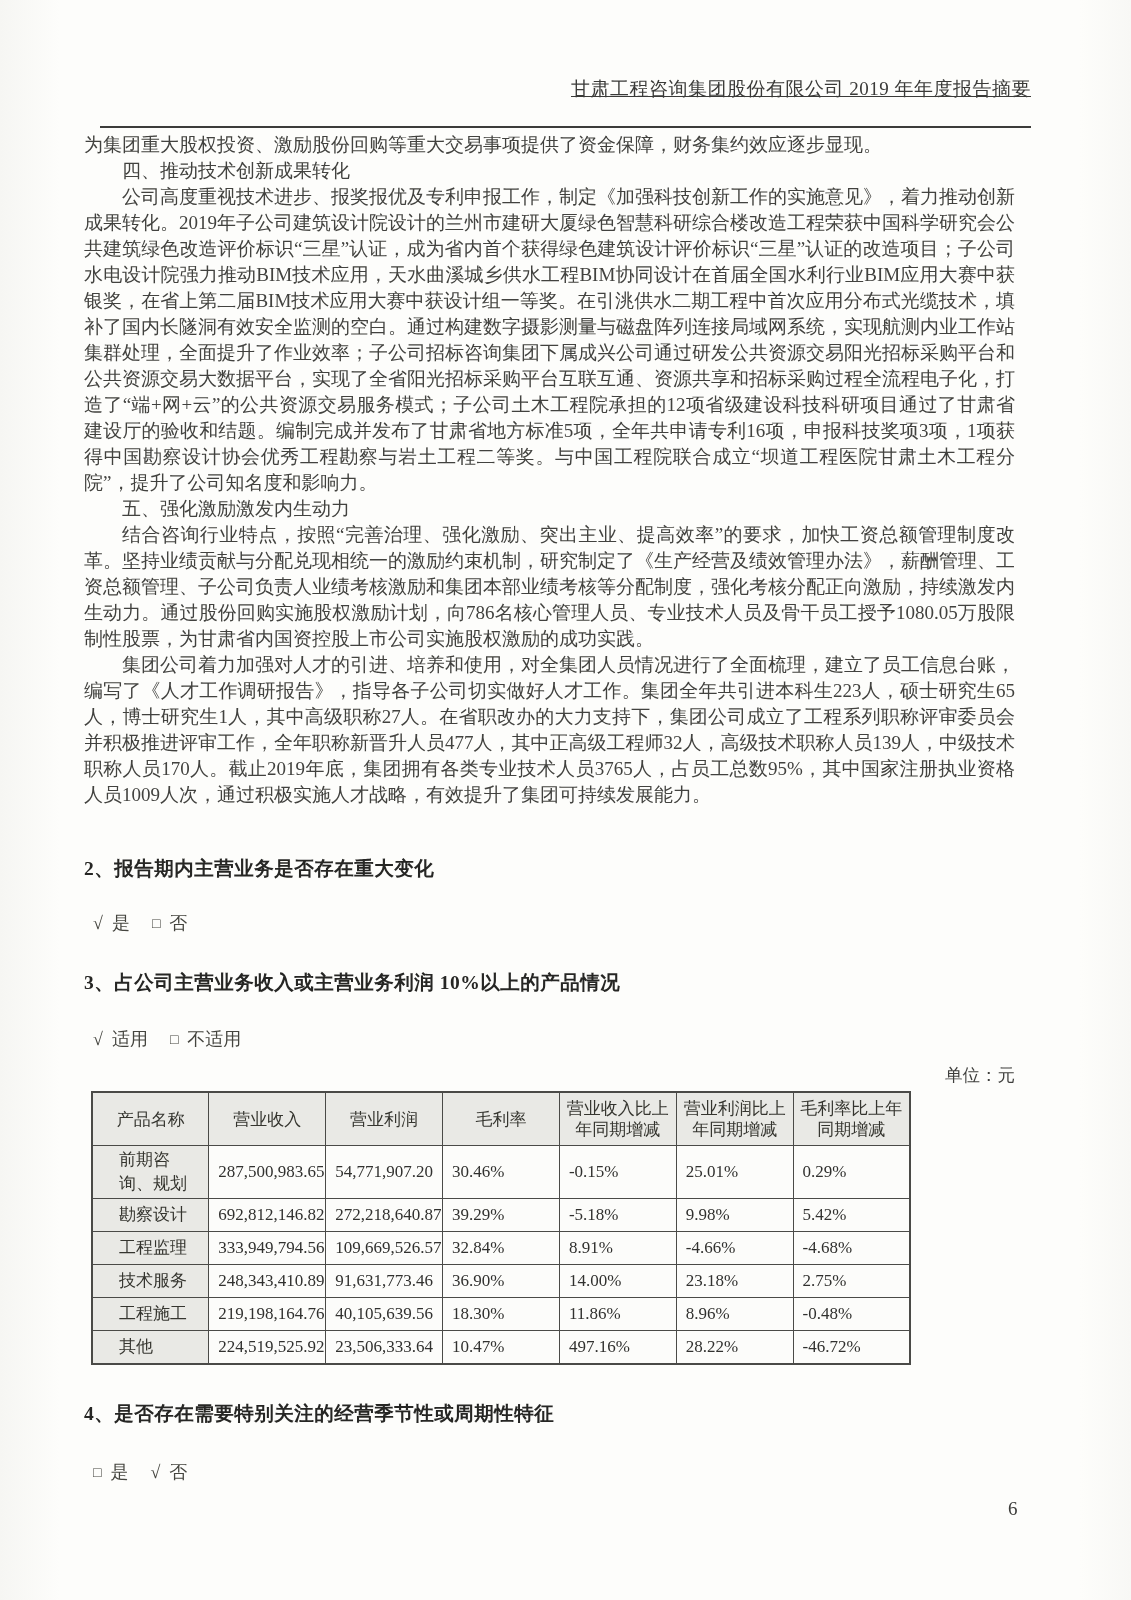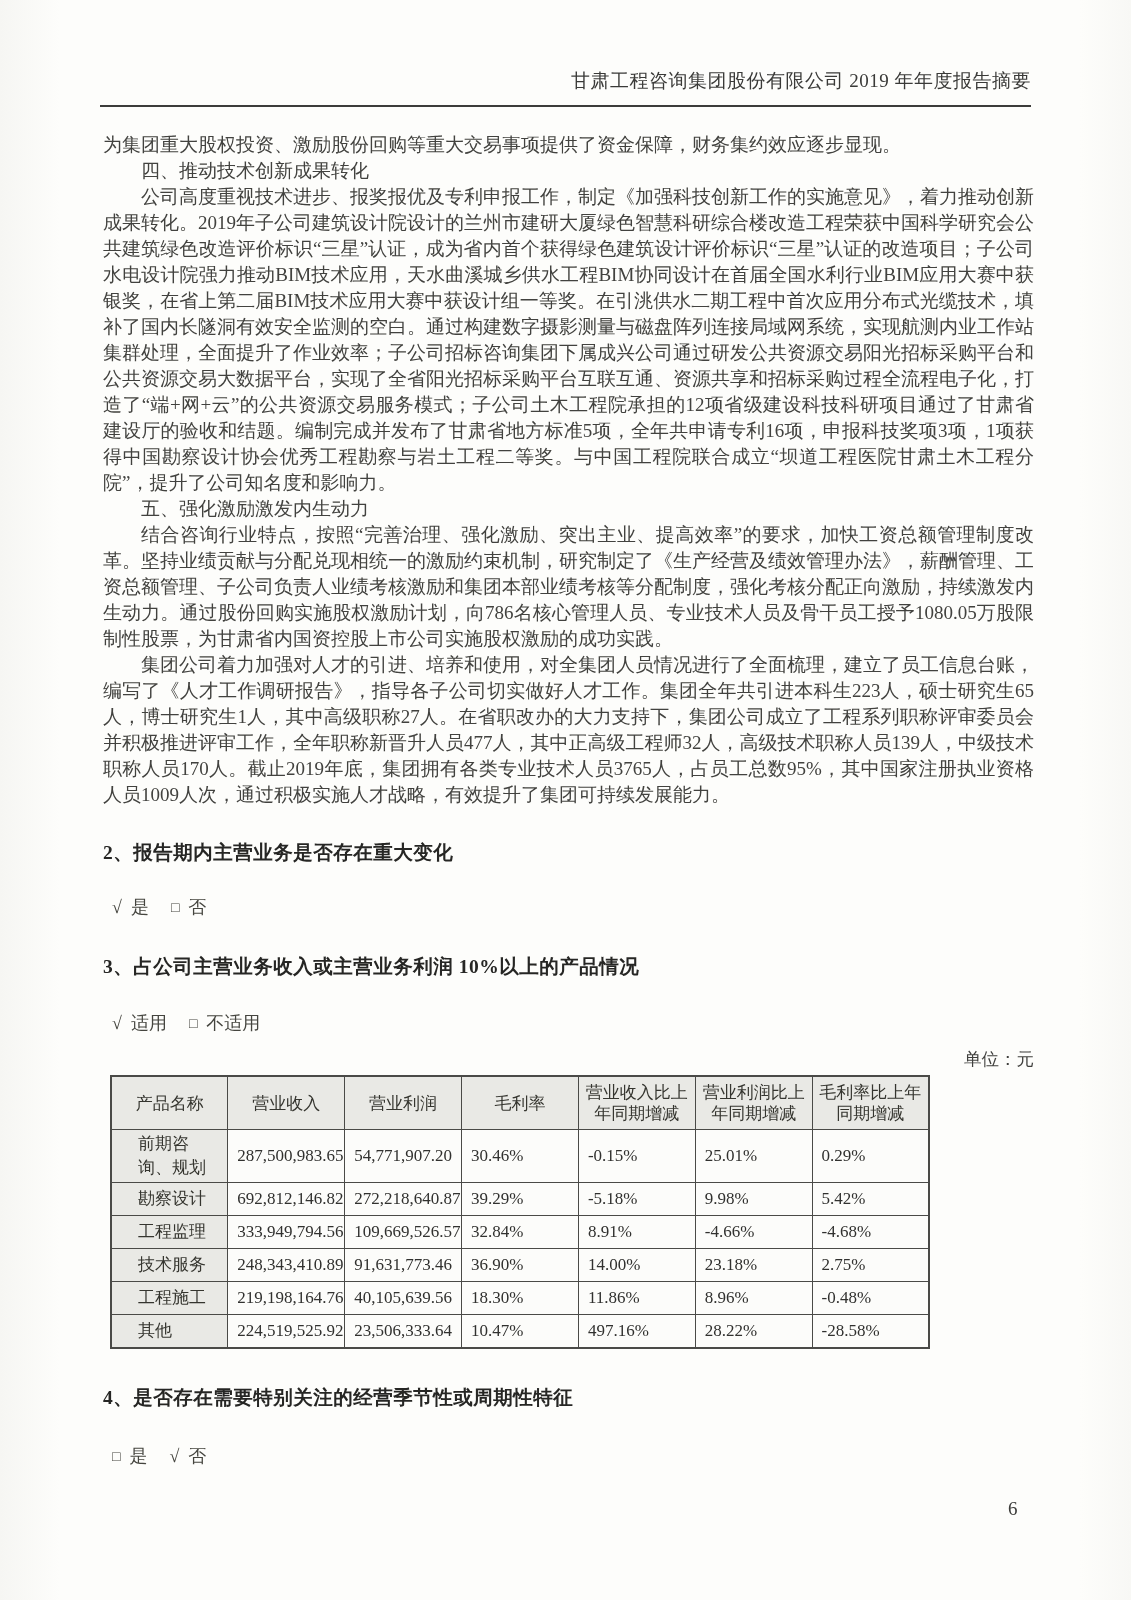--- a/index.html
+++ b/index.html
@@ -6,29 +6,29 @@
   .page{
     position:relative;
     width:1131px;height:1600px;
     margin:0 auto;
     background:linear-gradient(90deg,#f6f6f3 0px,#fdfdfb 60px,#fdfdfb 1080px,#f8f8f5 1131px);
     color:#3d3d3c;
     font-family:"Liberation Serif","DejaVu Serif",serif;
     overflow:hidden;
   }
   .doc-header{
-    position:absolute;top:68px;left:100px;width:931px;
+    position:absolute;top:76px;left:100px;width:931px;
     text-align:right;font-size:19px;letter-spacing:.5px;color:#3a3a38;
-    padding-bottom:11px;border-bottom:2.5px solid #3c3c3a;
+    padding-bottom:24px;border-bottom:2.5px solid #3c3c3a;text-decoration:underline;
   }
-  .content{position:absolute;top:132px;left:103px;width:931px;}
+  .content{position:absolute;top:132px;left:84px;width:931px;}
   .par{margin:0;font-size:19px;line-height:26px;text-align:justify;color:#42423f;}
   .par.indent{text-indent:2em;}
   .sec-heading{margin:0;font-size:19.5px;line-height:26px;font-weight:bold;color:#262624;letter-spacing:.5px;}
-  .mt-sec2{margin-top:32px;}
+  .mt-sec2{margin-top:48px;}
   .mt-opts{margin-top:26px;}
   .mt-sec3{margin-top:30px;}
   .mt-opts3{margin-top:28px;}
   .mt-sec4{margin-top:36px;}
   .mt-opts4{margin-top:30px;}
   .opts{font-size:18px;line-height:30px;color:#45453f;margin-left:9px;}
   .opts .mark{display:inline-block;margin-right:9px;}
   .opts .mark.box{font-size:14px;position:relative;top:-1px;}
   .opts .opt-label{margin-right:22px;}
   .unit-label{margin-top:8px;text-align:right;font-size:17.5px;line-height:22px;color:#3f3f3d;}
@@ -132,21 +132,21 @@
           <td>8.96%</td>
           <td>-0.48%</td>
         </tr>
         <tr>
           <td class="name">其他</td>
           <td>224,519,525.92</td>
           <td>23,506,333.64</td>
           <td>10.47%</td>
           <td>497.16%</td>
           <td>28.22%</td>
-          <td>-28.58%</td>
+          <td>-46.72%</td>
         </tr>
       </tbody>
     </table>
 
     <h3 class="sec-heading mt-sec4">4、是否存在需要特别关注的经营季节性或周期性特征</h3>
     <div class="opts mt-opts4">
       <span class="mark box">□</span><span class="opt-label">是</span><span class="mark">√</span><span class="opt-label">否</span>
     </div>
 
   </div>

